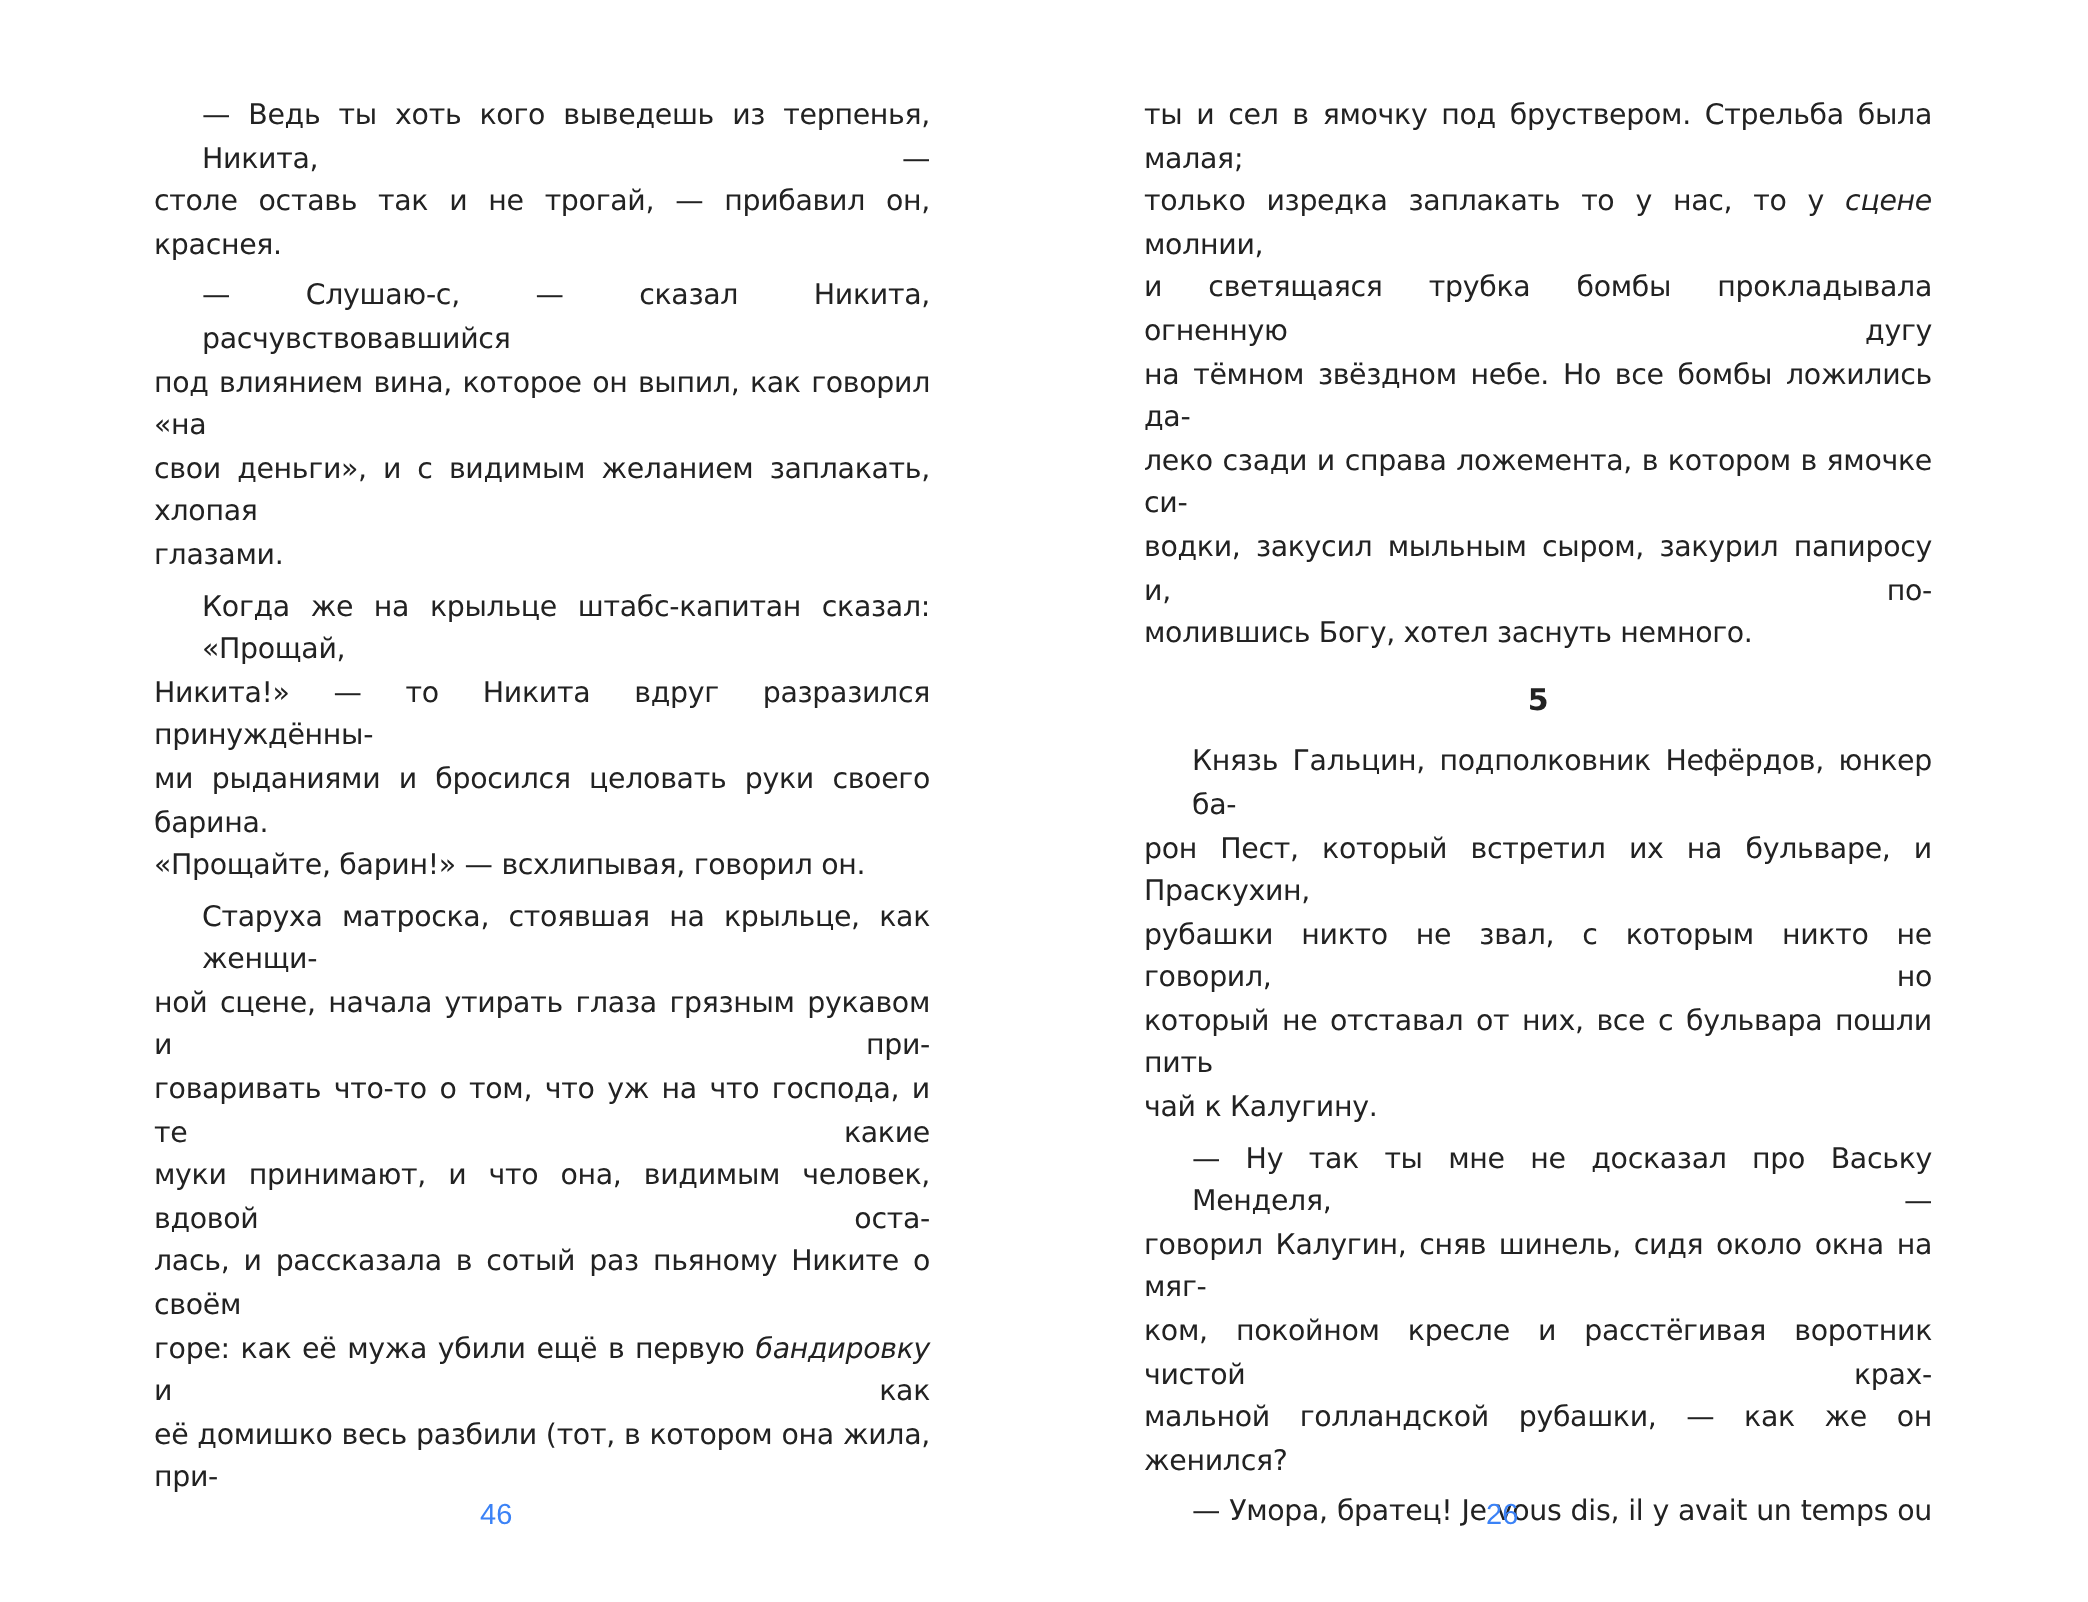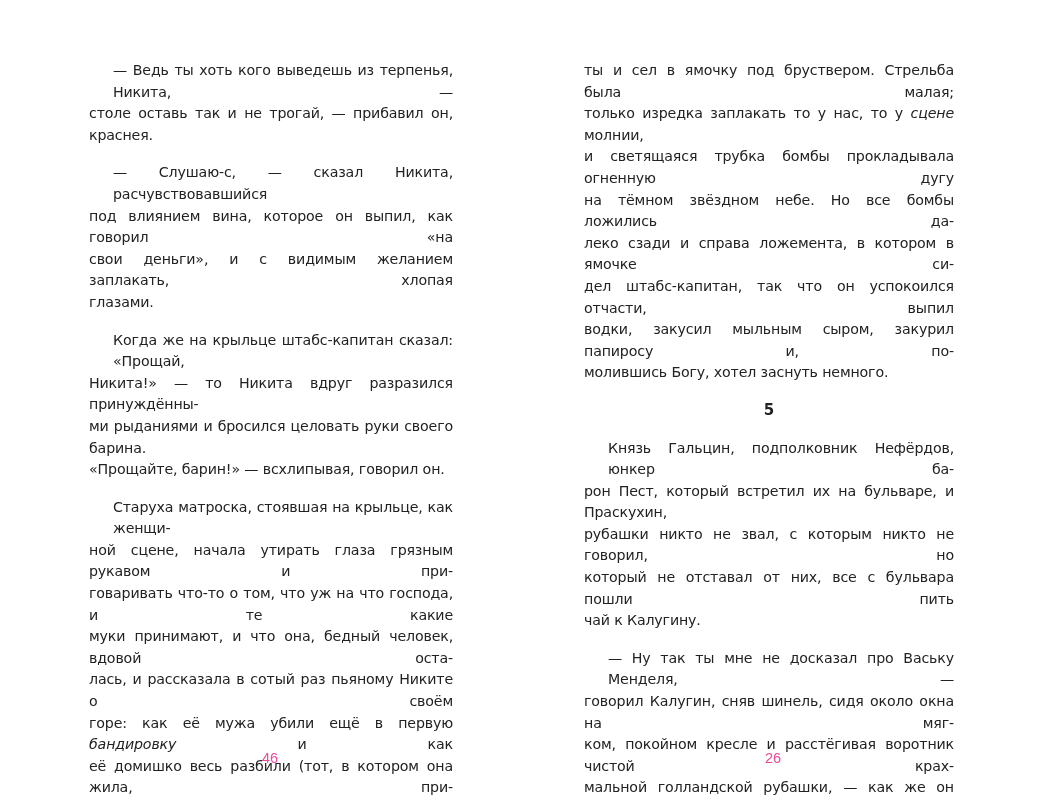--- a/index.html
+++ b/index.html
@@ -11,35 +11,35 @@
   .page.left { left:0; width:522px; }
   .page.right { left:522px; width:522px; }
   .col {
     position:absolute; top:44px;
     font-size:14.2px; line-height:21.6px;
     text-align:justify; hyphens:manual;
     letter-spacing:-0.15px;
   }
   .left .col { left:73px; width:396px; }
   .right .col { left:46px; width:402px; }
-  .col p { margin:16px; text-indent:24px; }
+  .col p { margin:4px; text-indent:24px; }
   .col p.noindent { text-indent:0; }
   .col p .line { display:block; text-align:justify; text-align-last:justify; text-indent:0; }
   .col p .line.first { padding-left:24px; }
   .col p .line.last { text-align-last:left; }
   .col p.noindent .line.first { padding-left:0; }
   .chapter {
     text-align:center; font-weight:bold; font-size:15px;
     line-height:21.6px; margin:11px 0 10px 0; text-indent:0;
   }
   i { font-style:italic; }
   .pagenum {
-    position:absolute; top:750px; width:60px; text-align:center;
+    position:absolute; top:750px; width:60px; 
     font-size:14.5px; font-family:"Liberation Sans Narrow","Liberation Sans", sans-serif;
-    color:#ec4899;
+    color:#3b82f6;
   }
   .left .pagenum { left:240px; }
   .right .pagenum { left:221px; }
 </style>
 </head>
 <body>
 
 <div class="page left">
   <div class="col">
     <p>
@@ -55,40 +55,39 @@
     <p>
       <span class="line first">Когда же на крыльце штабс-капитан сказал: «Прощай,</span>
       <span class="line">Никита!» — то Никита вдруг разразился принуждённы-</span>
       <span class="line">ми рыданиями и бросился целовать руки своего барина.</span>
       <span class="line last">«Прощайте, барин!» — всхлипывая, говорил он.</span>
     </p>
     <p>
       <span class="line first">Старуха матроска, стоявшая на крыльце, как женщи-</span>
       <span class="line">ной сцене, начала утирать глаза грязным рукавом и при-</span>
       <span class="line">говаривать что-то о том, что уж на что господа, и те какие</span>
-      <span class="line">муки принимают, и что она, бедный человек, вдовой оста-</span>
+      <span class="line">муки принимают, и что она, видимым человек, вдовой оста-</span>
       <span class="line">лась, и рассказала в сотый раз пьяному Никите о своём</span>
       <span class="line"><span>горе: как её мужа убили ещё в первую </span><i>бандировку</i><span> и как</span></span>
       <span class="line">её домишко весь разбили (тот, в котором она жила, при-</span>
 
     </p>
 
   </div>
   <div class="pagenum">46</div>
 </div>
 
 <div class="page right">
   <div class="col">
     <p class="noindent">
       <span class="line first">ты и сел в ямочку под бруствером. Стрельба была малая;</span>
       <span class="line"><span>только изредка заплакать то у нас, то у </span><i>сцене</i><span> молнии,</span></span>
       <span class="line">и светящаяся трубка бомбы прокладывала огненную дугу</span>
       <span class="line">на тёмном звёздном небе. Но все бомбы ложились да-</span>
       <span class="line">леко сзади и справа ложемента, в котором в ямочке си-</span>
-      <span class="line">дел штабс-капитан, так что он успокоился отчасти, выпил</span>
       <span class="line">водки, закусил мыльным сыром, закурил папиросу и, по-</span>
       <span class="line last">молившись Богу, хотел заснуть немного.</span>
     </p>
 
     <div class="chapter">5</div>
 
     <p>
       <span class="line first">Князь Гальцин, подполковник Нефёрдов, юнкер ба-</span>
       <span class="line">рон Пест, который встретил их на бульваре, и Праскухин,</span>
       <span class="line">рубашки никто не звал, с которым никто не говорил, но</span>

